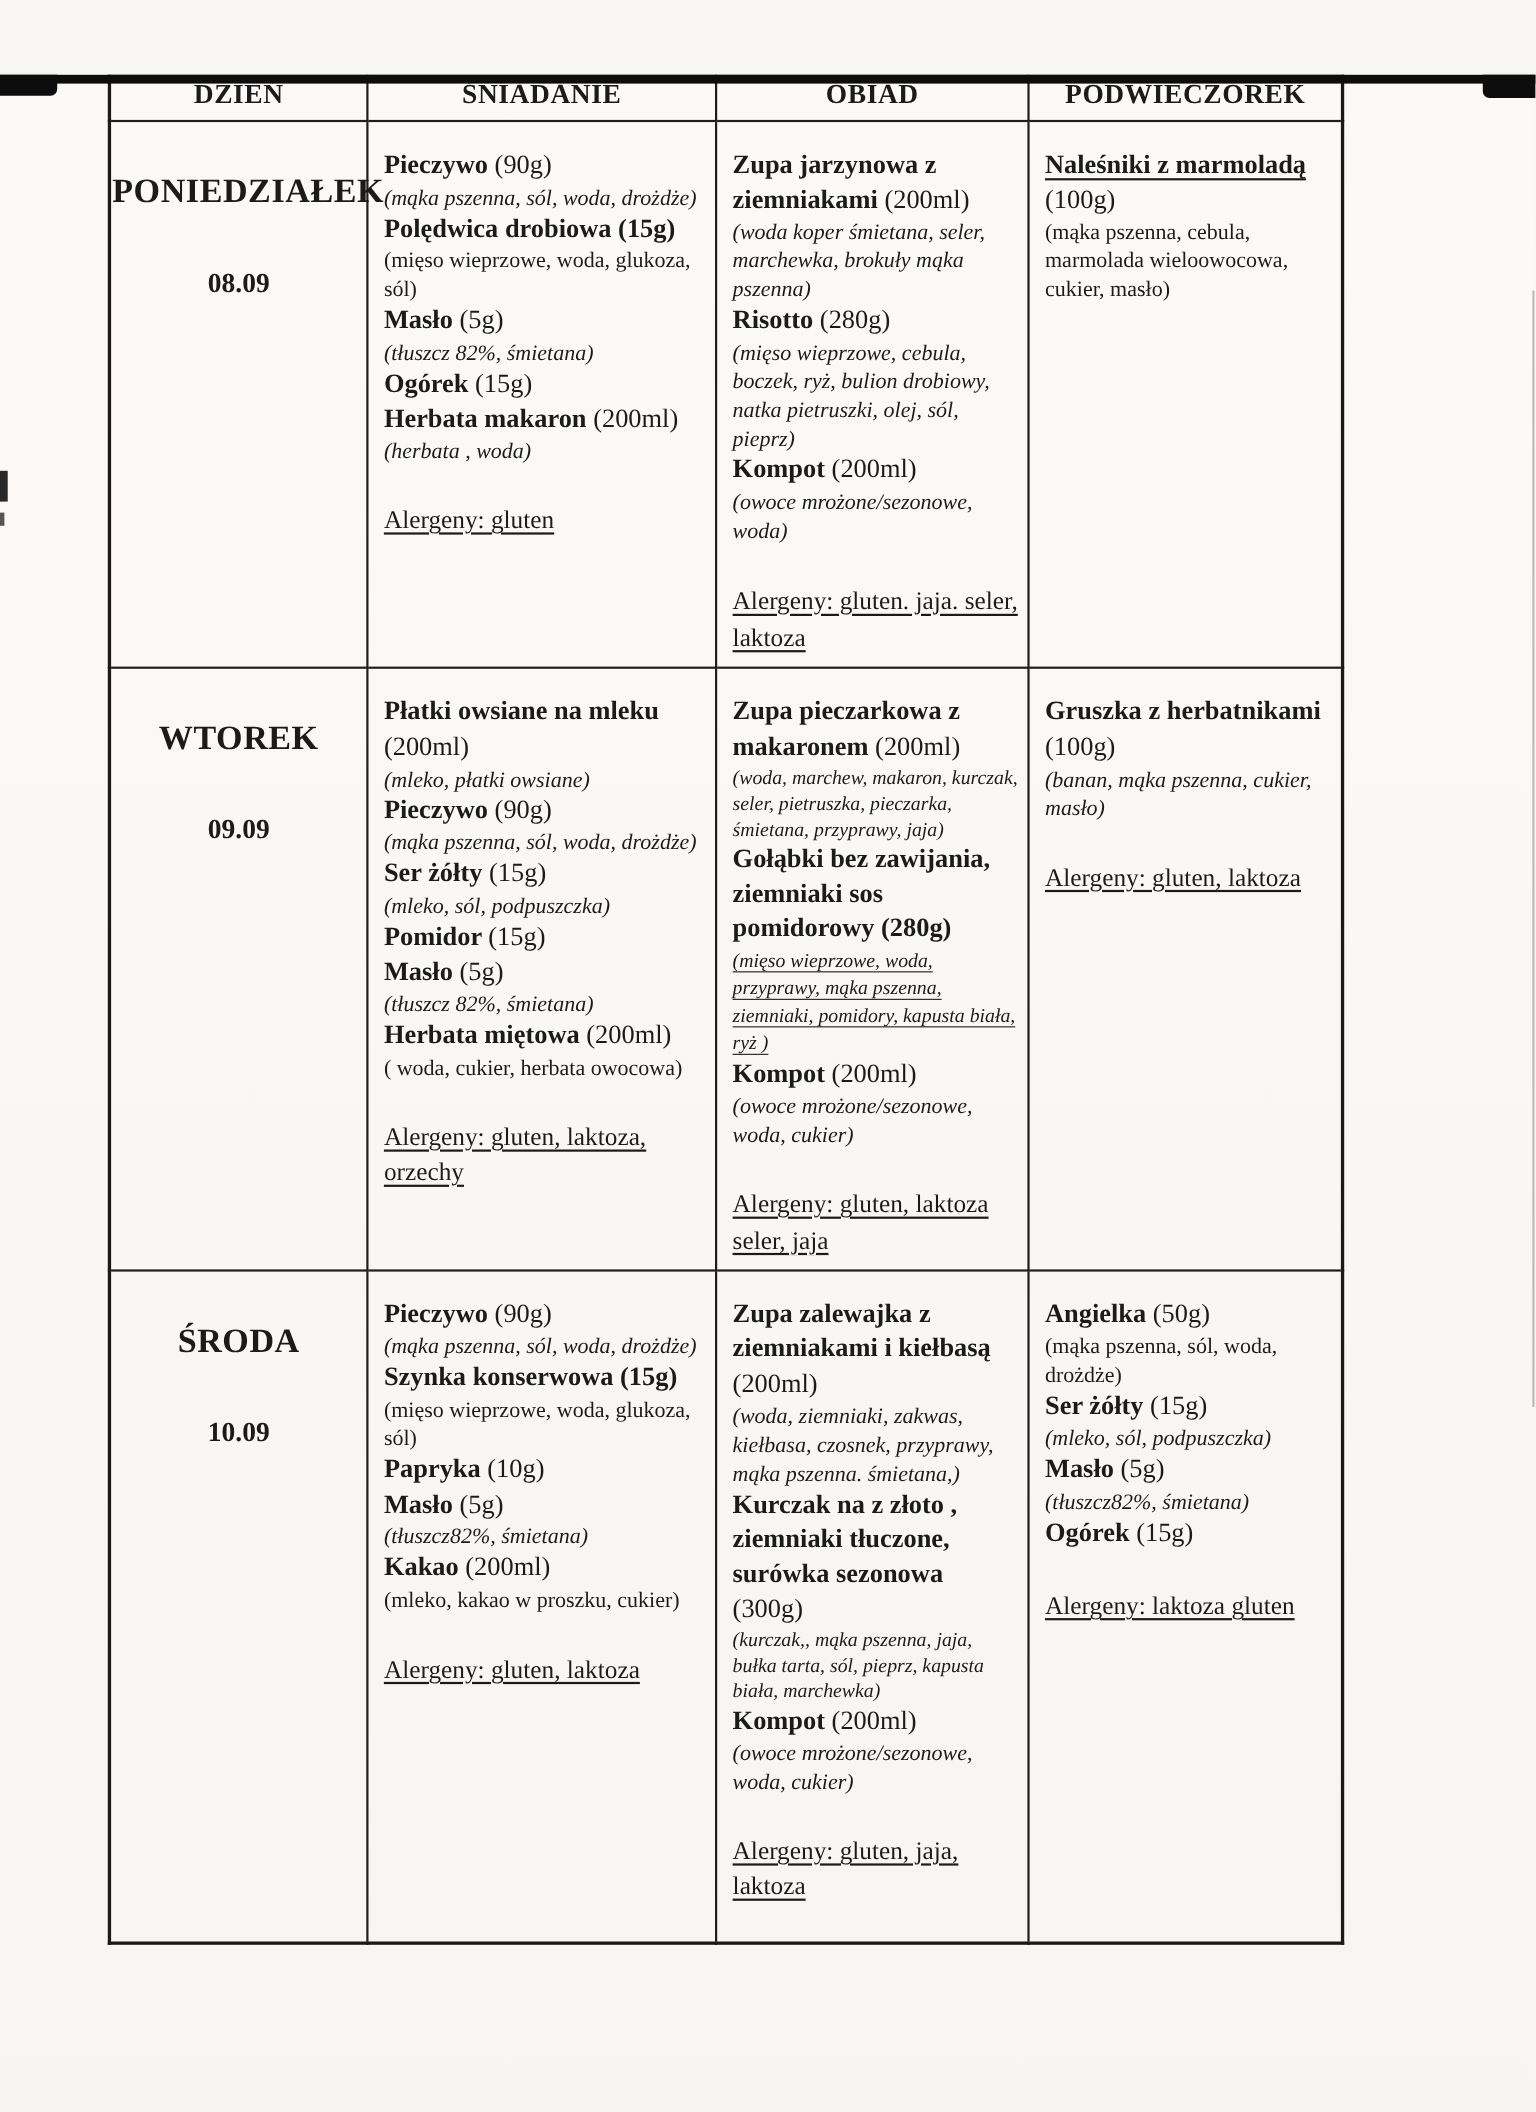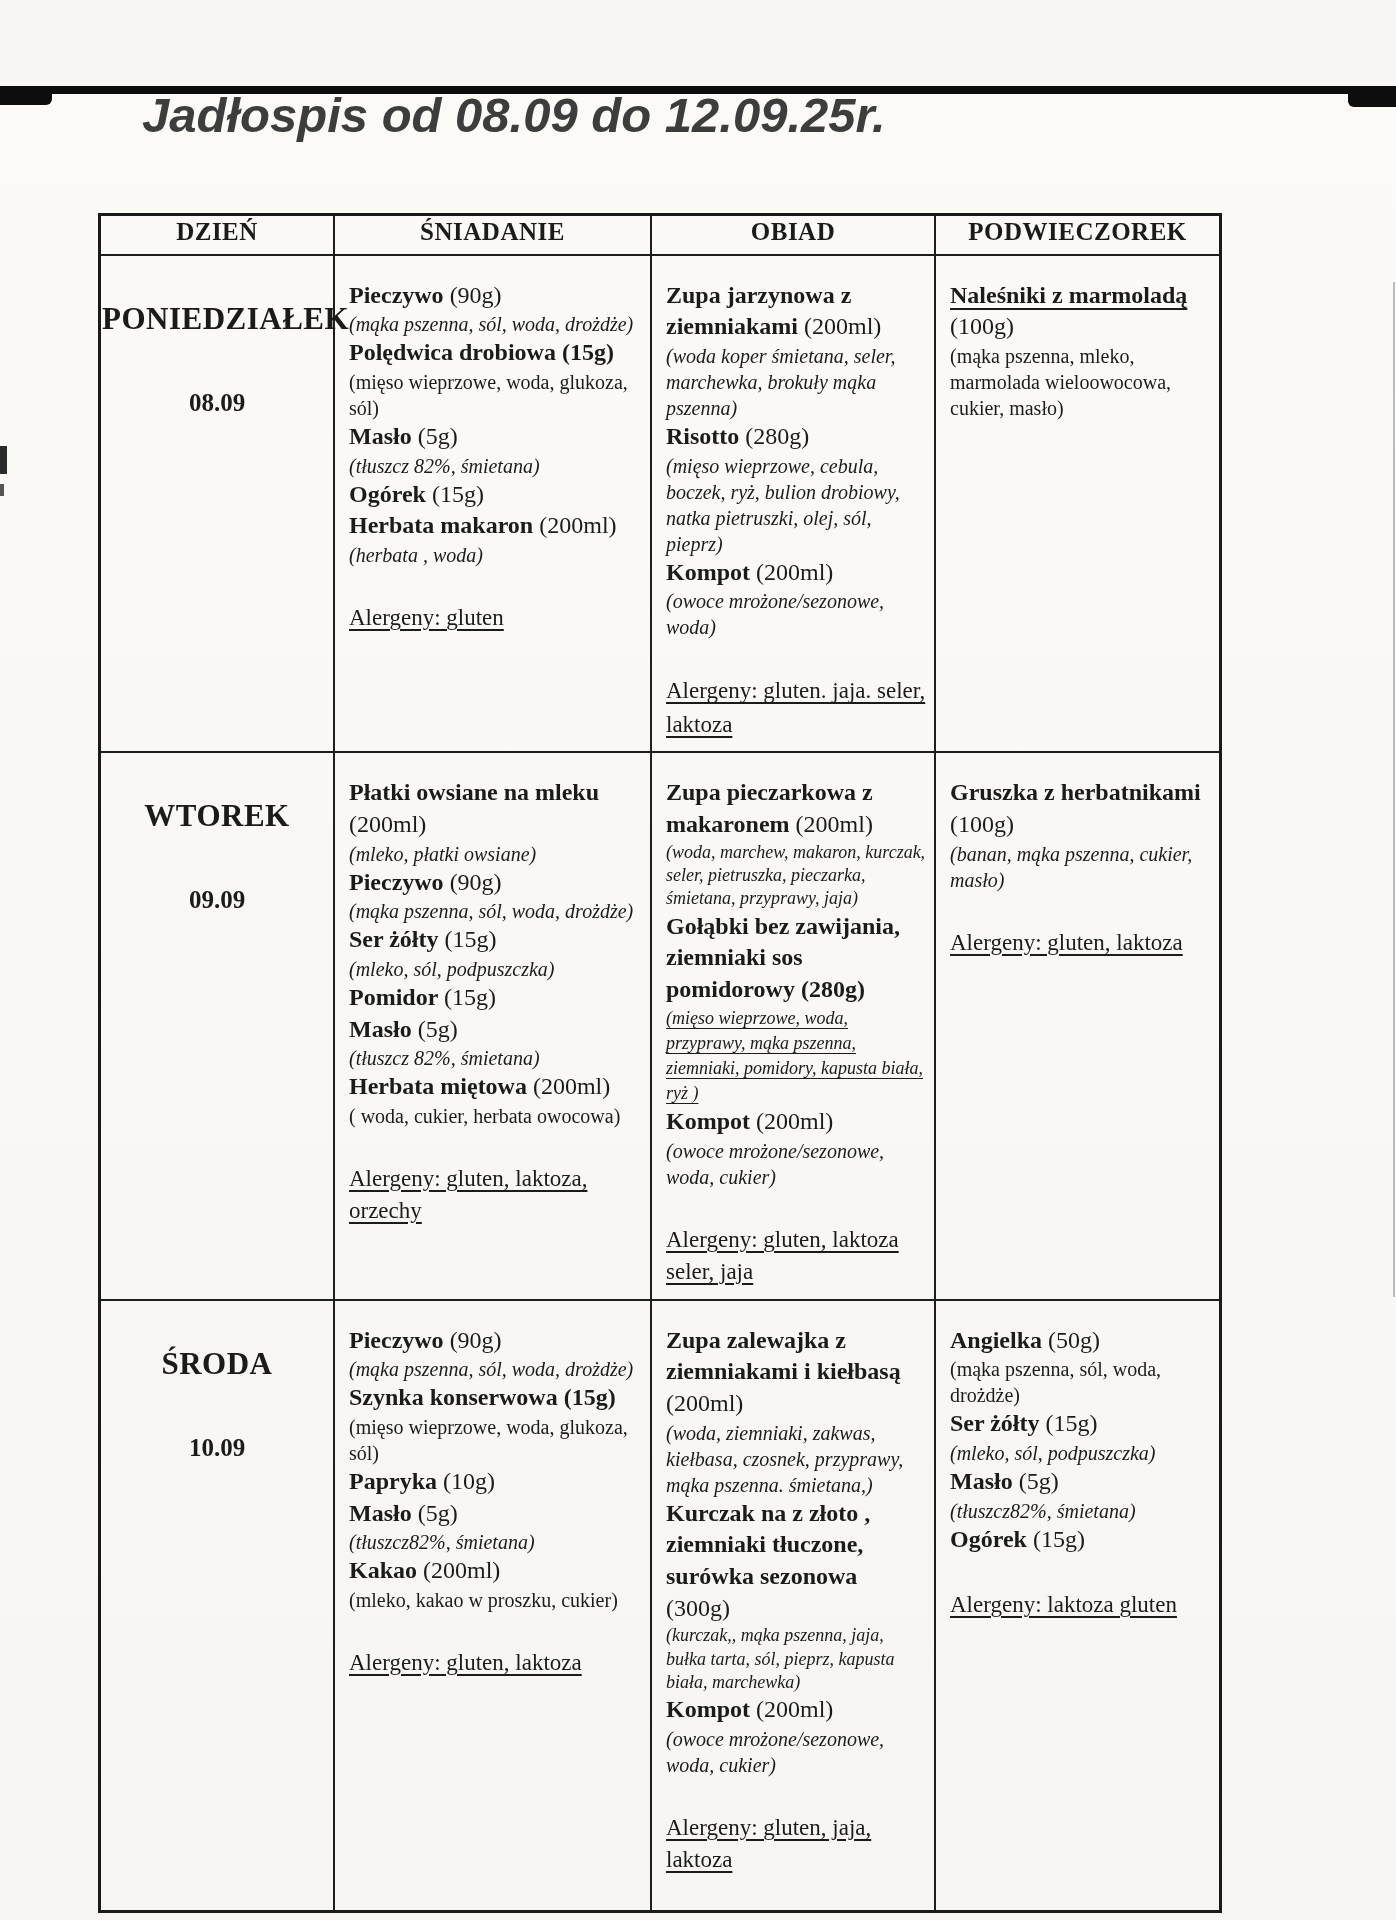--- a/index.html
+++ b/index.html
@@ -74,21 +74,20 @@
 <body>
 
 <div class="page">
   <div class="top-bar"></div>
   <div class="corner-l"></div>
   <div class="corner-r"></div>
   <div class="edge-mark"></div>
   <div class="edge-mark2"></div>
   <div class="right-shadow"></div>
 
-  <h1 class="title">Jadłospis od 08.09 do 12.09.25r.</h1>
 
   <table class="menu">
     <thead>
       <tr>
         <th class="c-day">DZIEŃ</th>
         <th class="c-br">ŚNIADANIE</th>
         <th class="c-ob">OBIAD</th>
         <th class="c-sn">PODWIECZOREK</th>
       </tr>
     </thead>
@@ -114,21 +113,21 @@
             <div class="seg dish"><span class="dn">Zupa jarzynowa z ziemniakami</span> <span class="dp">(200ml)</span></div>
             <div class="seg ing">(woda koper śmietana, seler, marchewka, brokuły mąka pszenna)</div>
             <div class="seg dish"><span class="dn">Risotto</span> <span class="dp">(280g)</span></div>
             <div class="seg ing">(mięso wieprzowe, cebula, boczek, ryż, bulion drobiowy, natka pietruszki, olej, sól, pieprz)</div>
             <div class="seg dish"><span class="dn">Kompot</span> <span class="dp">(200ml)</span></div>
             <div class="seg ing">(owoce mrożone/sezonowe, woda)</div>
             <div class="seg allergens-i">Alergeny: gluten. jaja. seler, laktoza</div>
           </td>
           <td class="meal">
             <div class="seg dish"><span class="dn u">Naleśniki z marmoladą</span> <span class="dp">(100g)</span></div>
-            <div class="seg plain">(mąka pszenna, mleko, marmolada wieloowocowa, cukier, masło)</div>
+            <div class="seg plain">(mąka pszenna, cebula, marmolada wieloowocowa, cukier, masło)</div>
           </td>
         </tr>
         <tr class="r1">
           <td class="day">
             <div class="day-name">WTOREK</div>
             <div class="day-date">09.09</div>
           </td>
           <td class="meal">
             <div class="seg dish"><span class="dn">Płatki owsiane na mleku</span> <span class="dp">(200ml)</span></div>
             <div class="seg ing">(mleko, płatki owsiane)</div>

